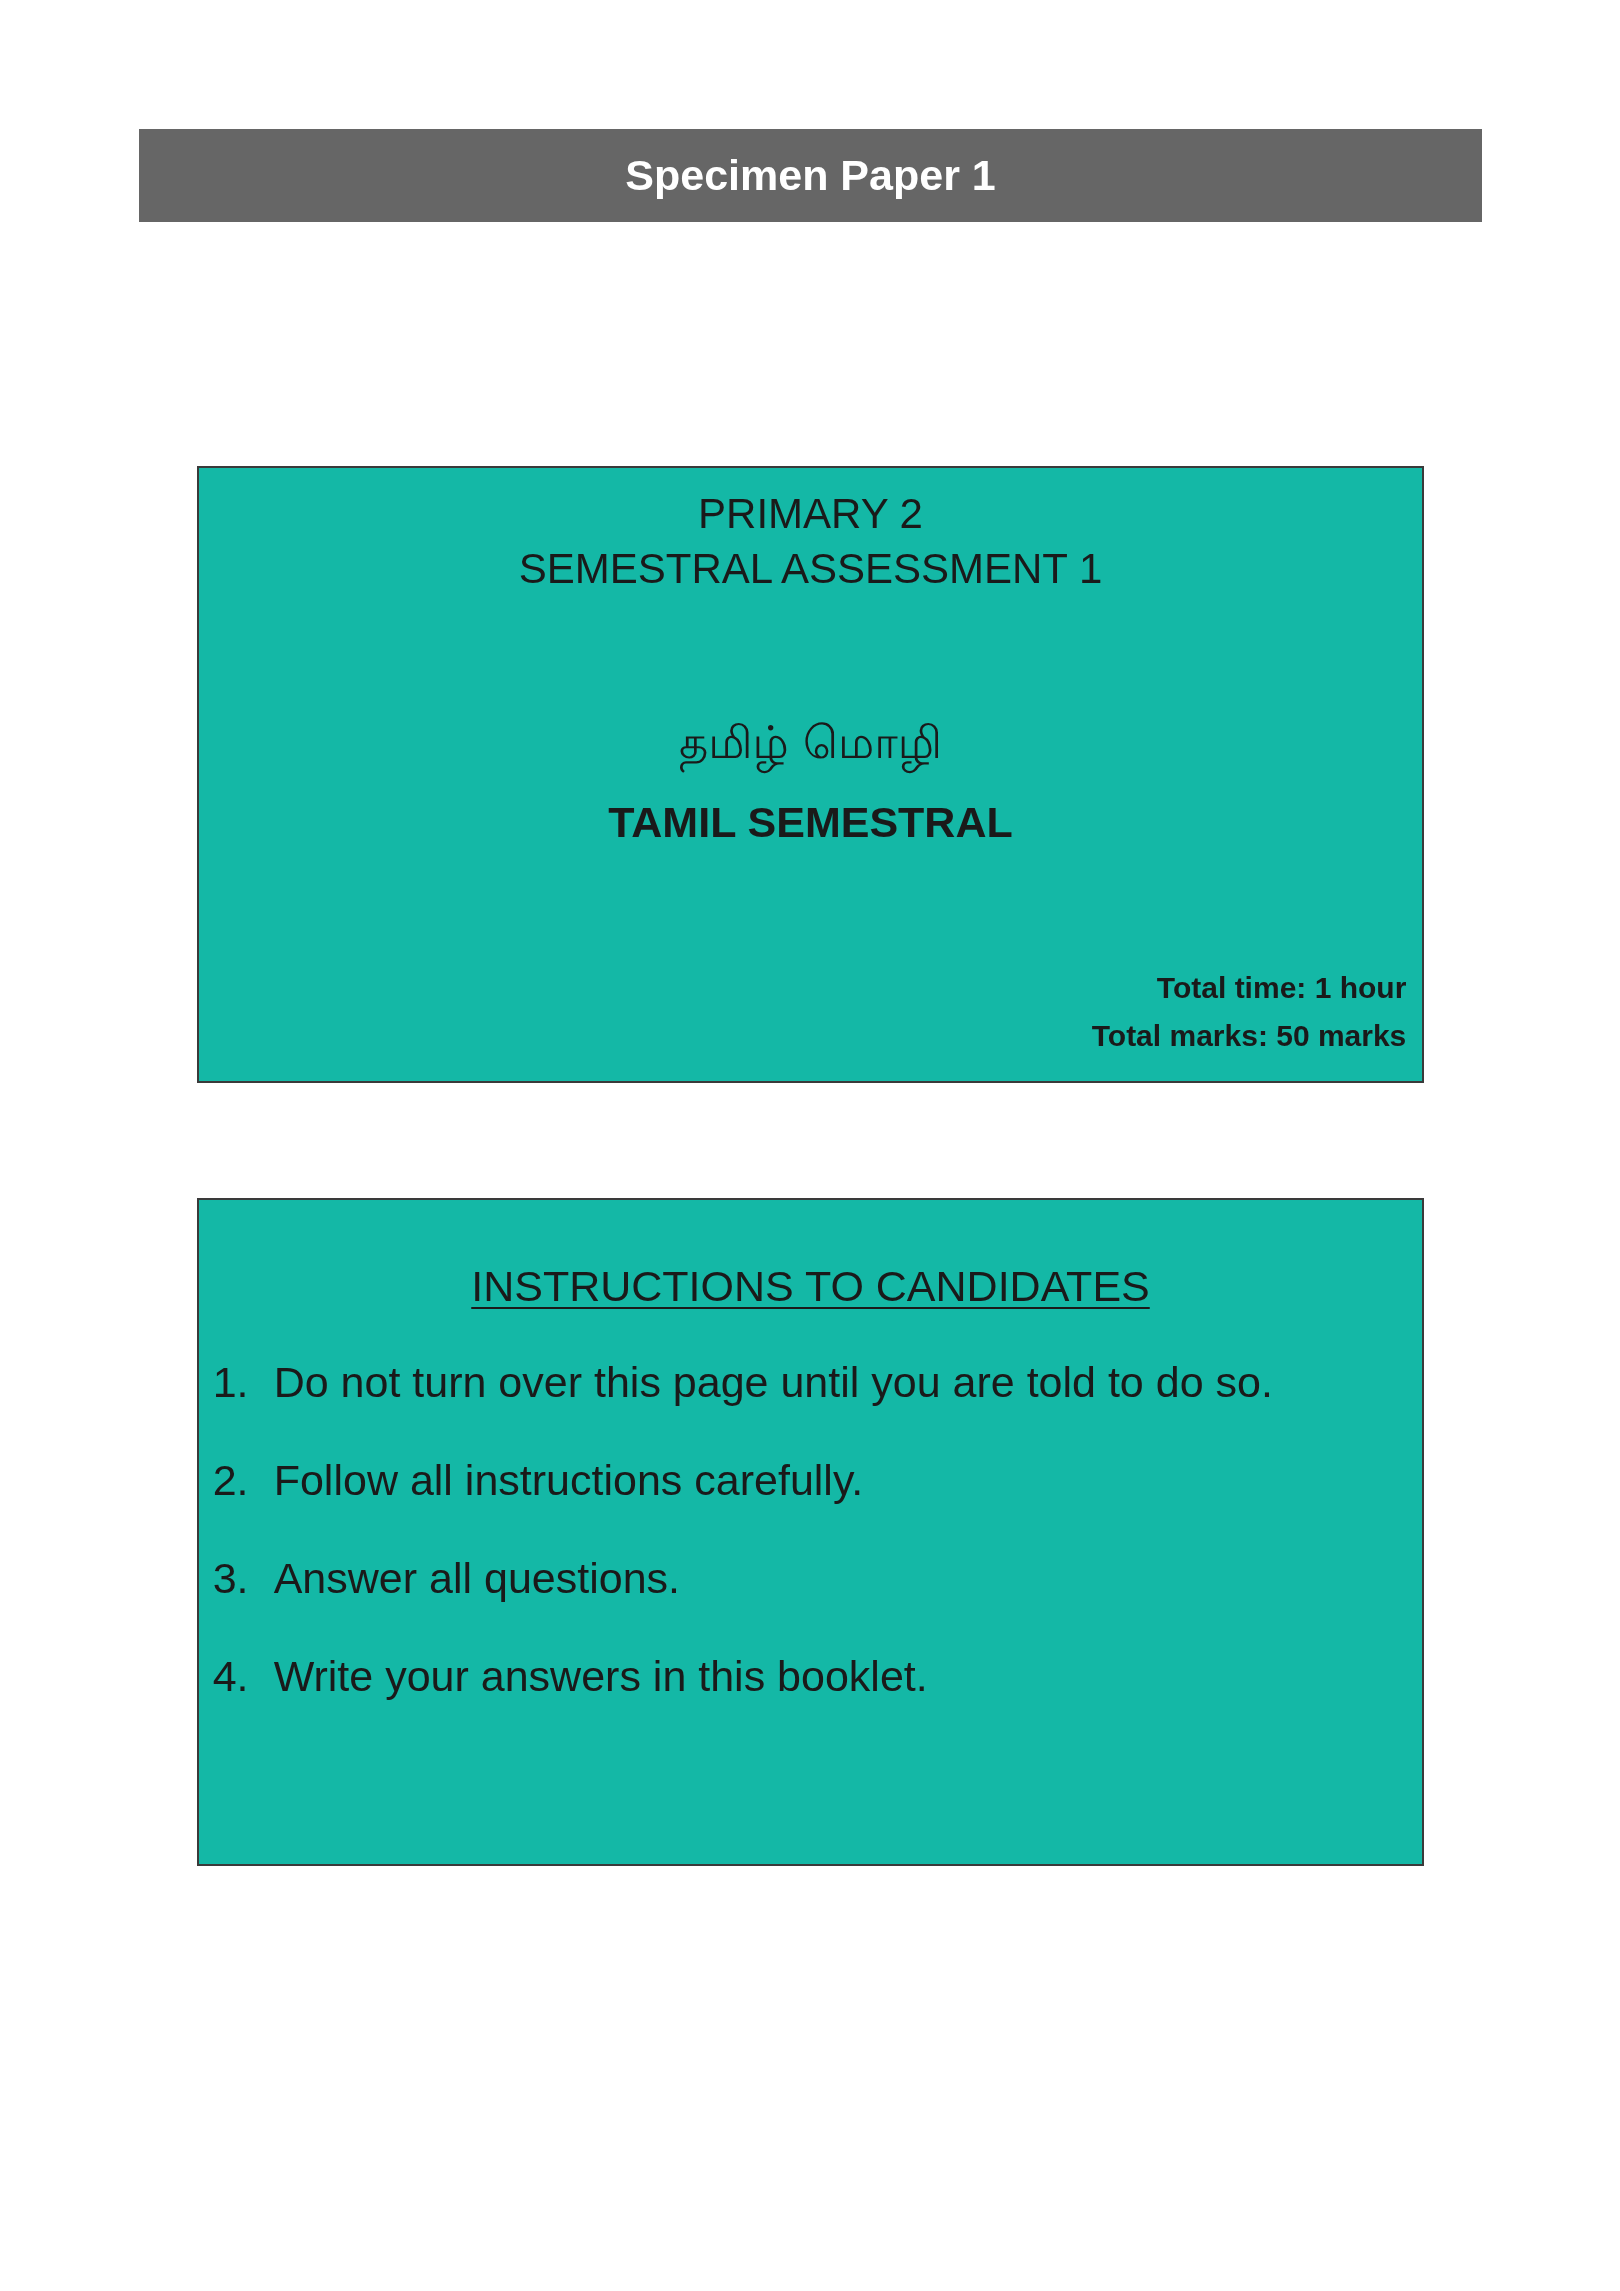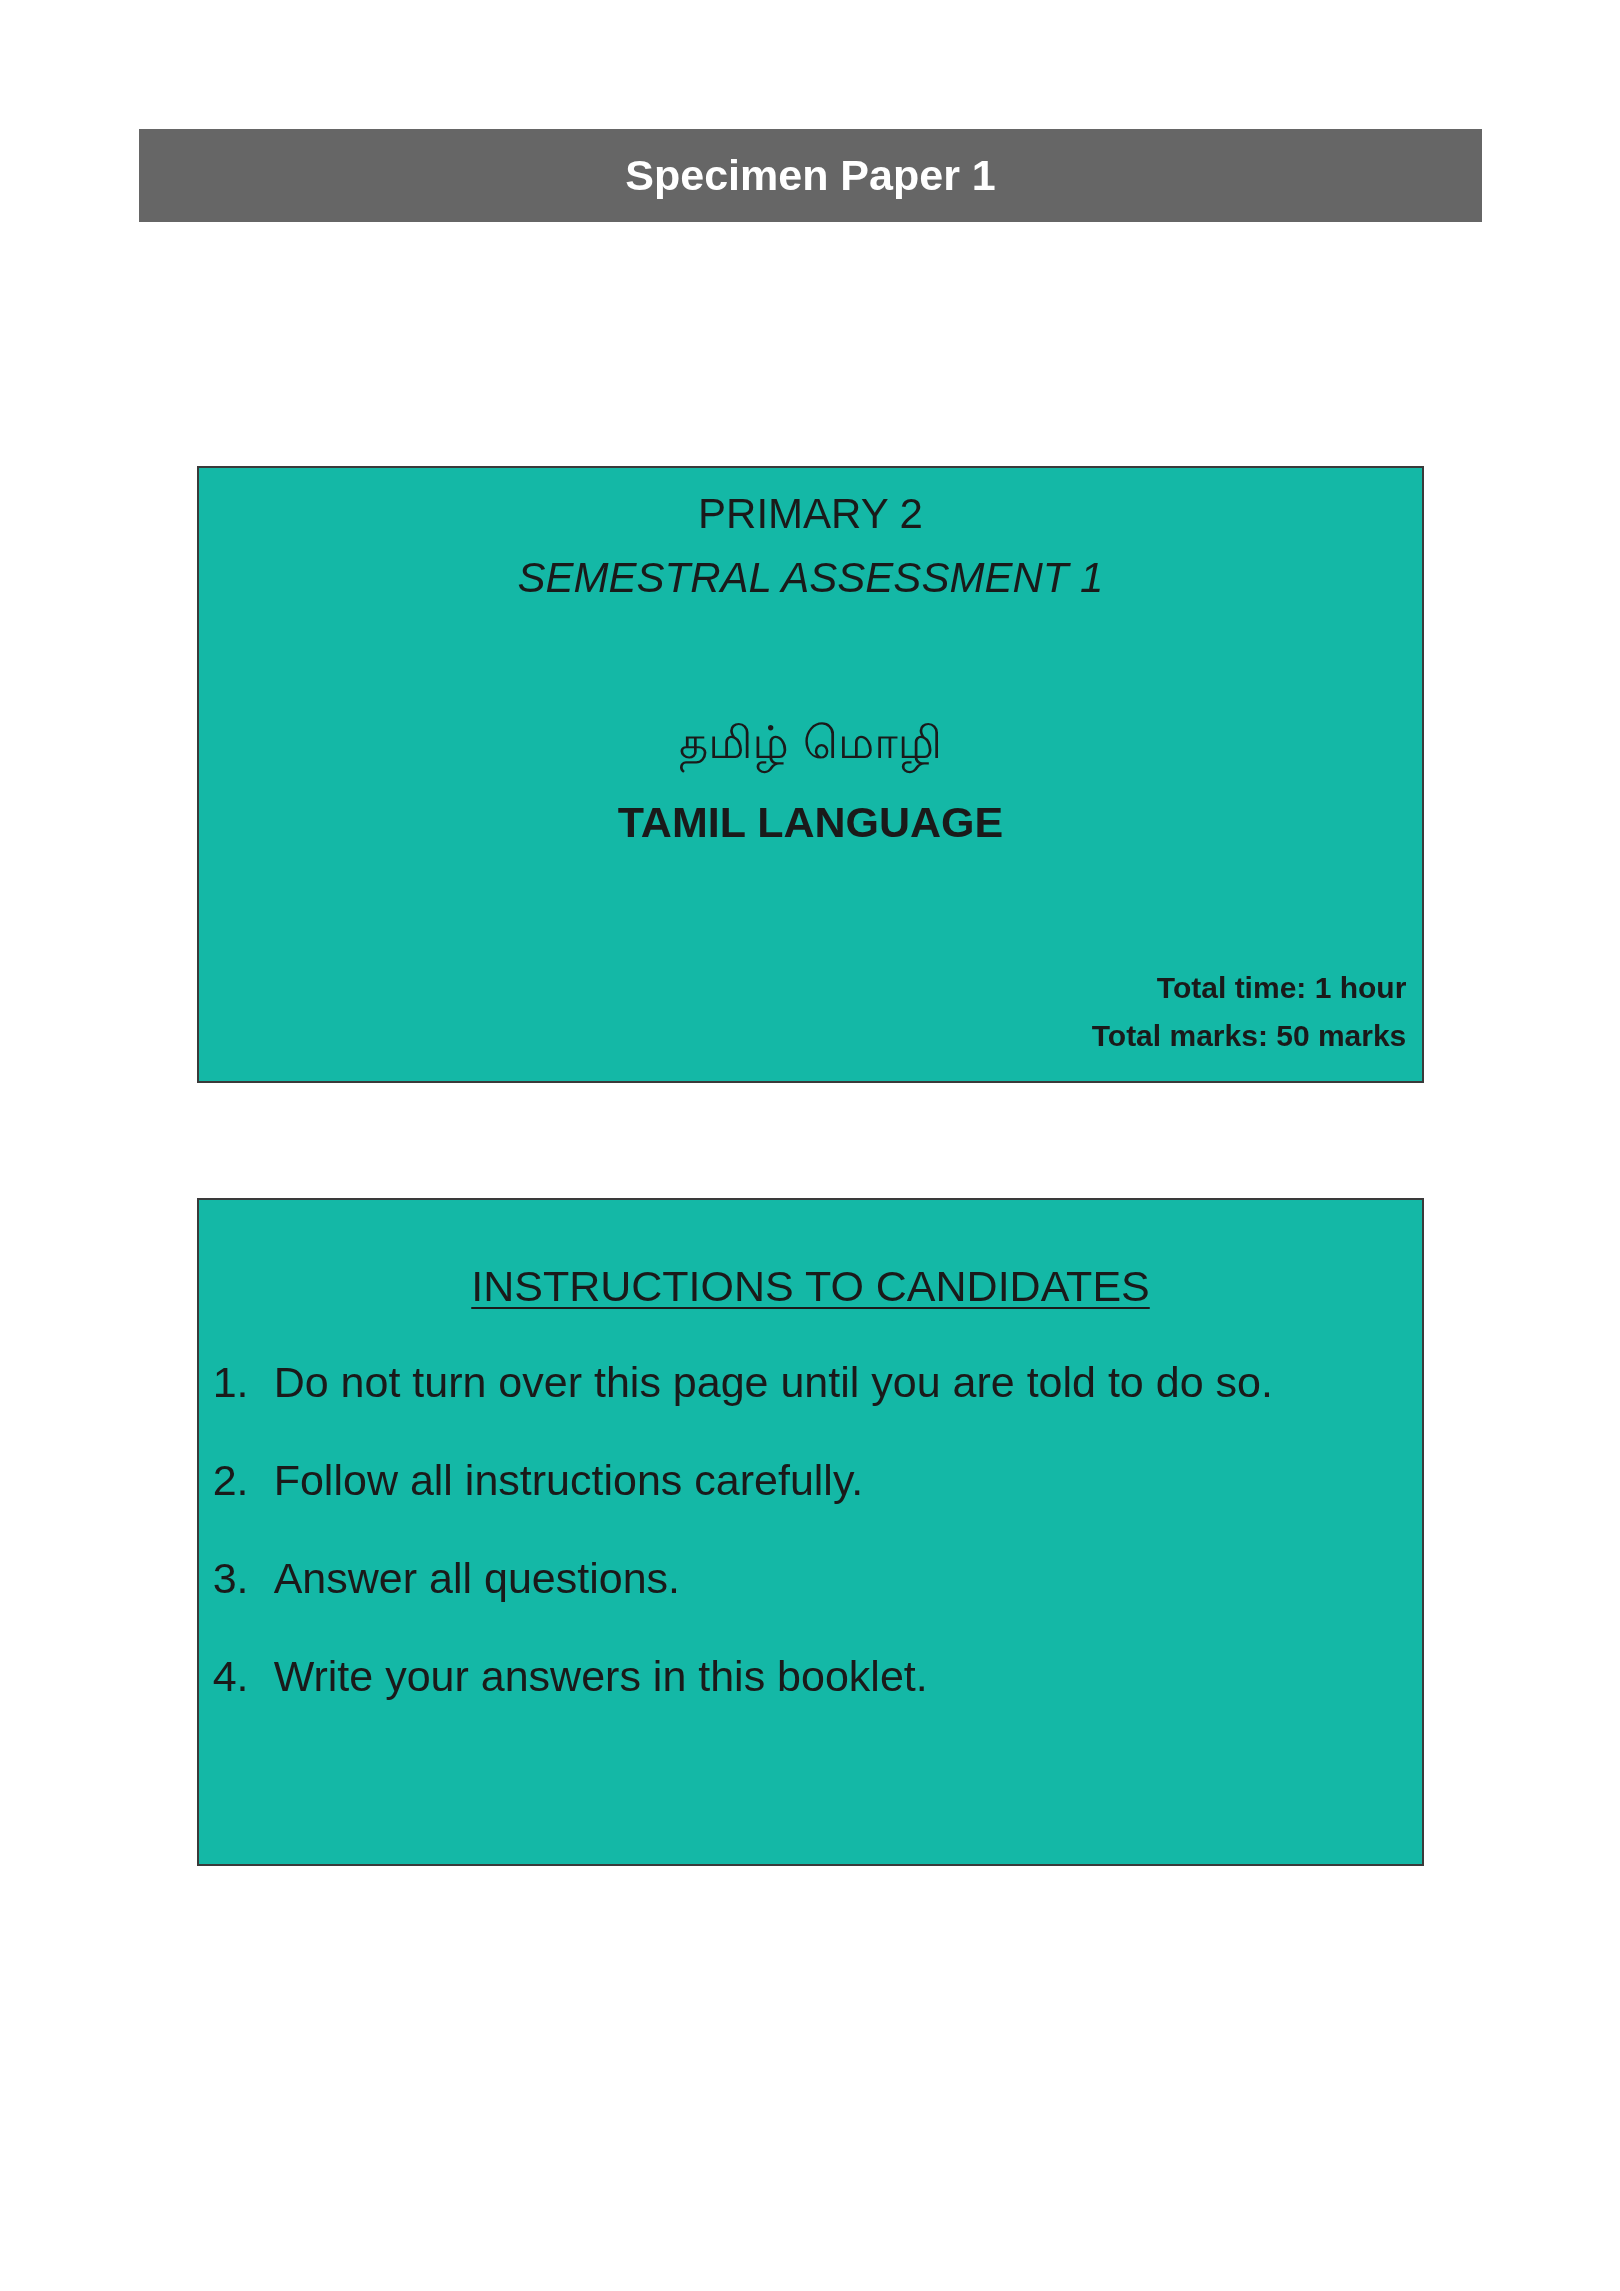--- a/index.html
+++ b/index.html
@@ -6,21 +6,21 @@
   body { width: 1620px; height: 2292px; position: relative; overflow: hidden;
          font-family: "Liberation Sans", "DejaVu Sans", sans-serif; color: #1a1a1a; }
   .banner { position: absolute; left: 139px; top: 129px; width: 1343px; height: 93px;
             background: #666666; color: #ffffff; display: flex; align-items: center; justify-content: center; }
   .banner-title { font-size: 43px; font-weight: bold; letter-spacing: 0px; }
   .box { position: absolute; left: 197px; width: 1227px; border: 2px solid #3a3a3a; box-sizing: border-box; background: #14b8a6; }
   .box1 { top: 466px; height: 617px; }
   .box2 { top: 1198px; height: 668px; }
   .center { position: absolute; left: 0; right: 0; text-align: center; }
   .level { top: 17.6px; font-size: 42px; line-height: 55px; }
-  .assess { top: 82px; font-size: 42px; line-height: 55px; font-style: italic; }
+  .assess { top: 73px; font-size: 42px; line-height: 55px; }
   .tamil { top: 245px; font-size: 45px; font-weight: normal; line-height: 59px; font-family: "DejaVu Sans", sans-serif; }
   .subject { top: 327px; font-size: 43px; font-weight: bold; line-height: 55px; }
   .meta { position: absolute; right: 15.7px; text-align: left; font-size: 30px; font-weight: bold; line-height: 39px; }
   .time { top: 500px; }
   .marks { top: 548px; }
   .inst-title { top: 59px; font-size: 43px; line-height: 55px; }
   .inst-title span { text-decoration: underline; text-underline-offset: 5.9px; text-decoration-thickness: 2px; }
   .inst-list { position: absolute; left: 13.7px; top: 155px; right: 9.8px; list-style: none; margin: 0; padding: 0; }
   .inst-item { display: flex; font-size: 43px; line-height: 55px; height: 55px; margin-bottom: 43px; }
   .inst-num { width: 61px; flex: none; }
@@ -30,21 +30,21 @@
 <body>
 
 <div class="banner">
   <span class="banner-title">Specimen Paper 1</span>
 </div>
 
 <div class="box box1">
   <div class="center level">PRIMARY 2</div>
   <div class="center assess">SEMESTRAL ASSESSMENT 1</div>
   <div class="center tamil">தமிழ்  மொழி</div>
-  <div class="center subject">TAMIL LANGUAGE</div>
+  <div class="center subject">TAMIL SEMESTRAL</div>
   <div class="meta time">Total time: 1 hour</div>
   <div class="meta marks">Total marks: 50 marks</div>
 </div>
 
 <div class="box box2">
   <div class="center inst-title">
     <span>INSTRUCTIONS TO CANDIDATES</span>
   </div>
   <ul class="inst-list">
     <li class="inst-item">

